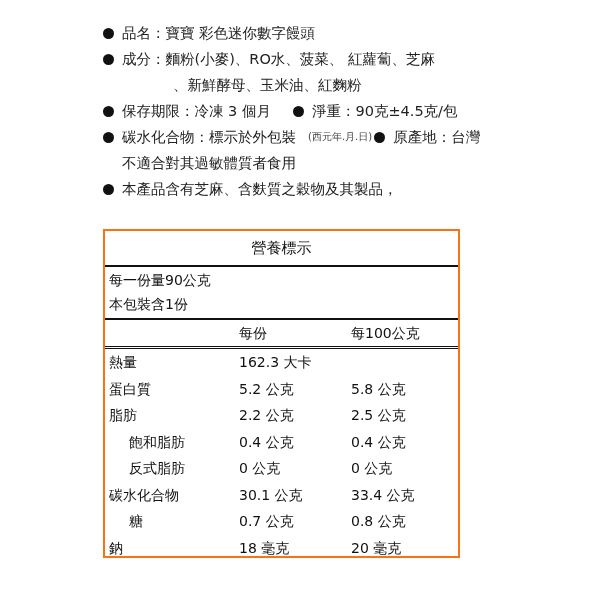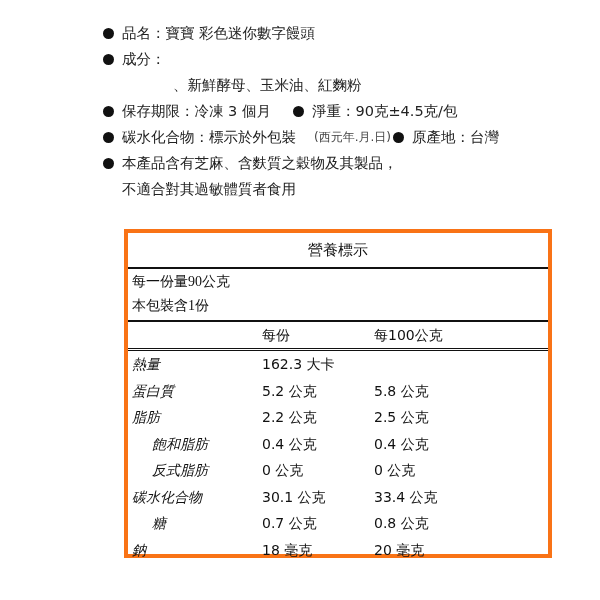--- a/index.html
+++ b/index.html
@@ -41,76 +41,73 @@
     .indent-2 {
       padding-left: 70px;
     }
     .indent-1 {
       padding-left: 19px;
     }
     .gap-bullet {
       margin-left: 22px;
     }
     .small-note {
-      font-size: 12px;
+      font-size: 10px;
       color: #444;
-      margin-left: 18px;
+      margin-left: 12px;
       margin-right: 2px;
     }
     .tight-bullet {
       margin-left: 0px;
     }
 
     
     .nutrition {
       position: absolute;
       left: 103px;
       top: 229px;
-      width: 428px;
+      width: 357px;
       height: 329px;
-      border: 4px solid #f97316;
+      border: 2px solid #f97316;
       box-sizing: border-box;
       font-size: 14px;
       color: #111;
-      margin-left: 21px;
     }
     .nt-title {
       height: 34px;
       line-height: 34px;
       text-align: center;
       font-size: 15px;
       border-bottom: 2px solid #111;
     }
     .nt-serving {
       height: 50px;
       border-bottom: 2px solid #111;
       padding-left: 4px;
       padding-top: 1px;
     }
     .nt-serving div {
       height: 24px;
       line-height: 24px;
-      font-family: Liberation Serif, serif;
     }
     .nt-header {
       display: flex;
       height: 26px;
       line-height: 26px;
       border-bottom: 3px double #111;
     }
     .nt-row {
       display: flex;
       height: 26.5px;
       line-height: 26.5px;
     }
     .col-name {
       width: 130px;
       padding-left: 4px;
       flex: none;
-      font-style: italic;
     }
     .col-name.sub {
       padding-left: 24px;
       width: 110px;
     }
     .col-serving {
       width: 112px;
       text-align: left;
       flex: none;
     }
@@ -125,20 +122,21 @@
 
 <div class="info">
   <div class="info-line">
     <span class="bullet"></span>
     <span>品名：</span>
     <span>寶寶 彩色迷你數字饅頭</span>
   </div>
   <div class="info-line">
     <span class="bullet"></span>
     <span>成分：</span>
+    <span>麵粉(小麥)、RO水、菠菜、 紅蘿蔔、芝麻</span>
   </div>
   <div class="info-line indent-2">
     <span>、新鮮酵母、玉米油、紅麴粉</span>
   </div>
   <div class="info-line">
     <span class="bullet"></span>
     <span>保存期限：</span>
     <span>冷凍 3 個月</span>
     <span class="bullet gap-bullet"></span>
     <span>淨重：</span>
@@ -146,26 +144,26 @@
   </div>
   <div class="info-line">
     <span class="bullet"></span>
     <span>碳水化合物：</span>
     <span>標示於外包裝</span>
     <span class="small-note">(西元年.月.日)</span>
     <span class="bullet tight-bullet"></span>
     <span>原產地：</span>
     <span>台灣</span>
   </div>
-  <div class="info-line">
-    <span class="bullet"></span>
-    <span>本產品含有芝麻、含麩質之穀物及其製品，</span>
-  </div>
   <div class="info-line indent-1">
     <span>不適合對其過敏體質者食用</span>
+  </div>
+  <div class="info-line">
+    <span class="bullet"></span>
+    <span>本產品含有芝麻、含麩質之穀物及其製品，</span>
   </div>
 </div>
 
 <div class="nutrition">
   <div class="nt-title">營養標示</div>
   <div class="nt-serving">
     <div>每一份量90公克</div>
     <div>本包裝含1份</div>
   </div>
   <div class="nt-header">

